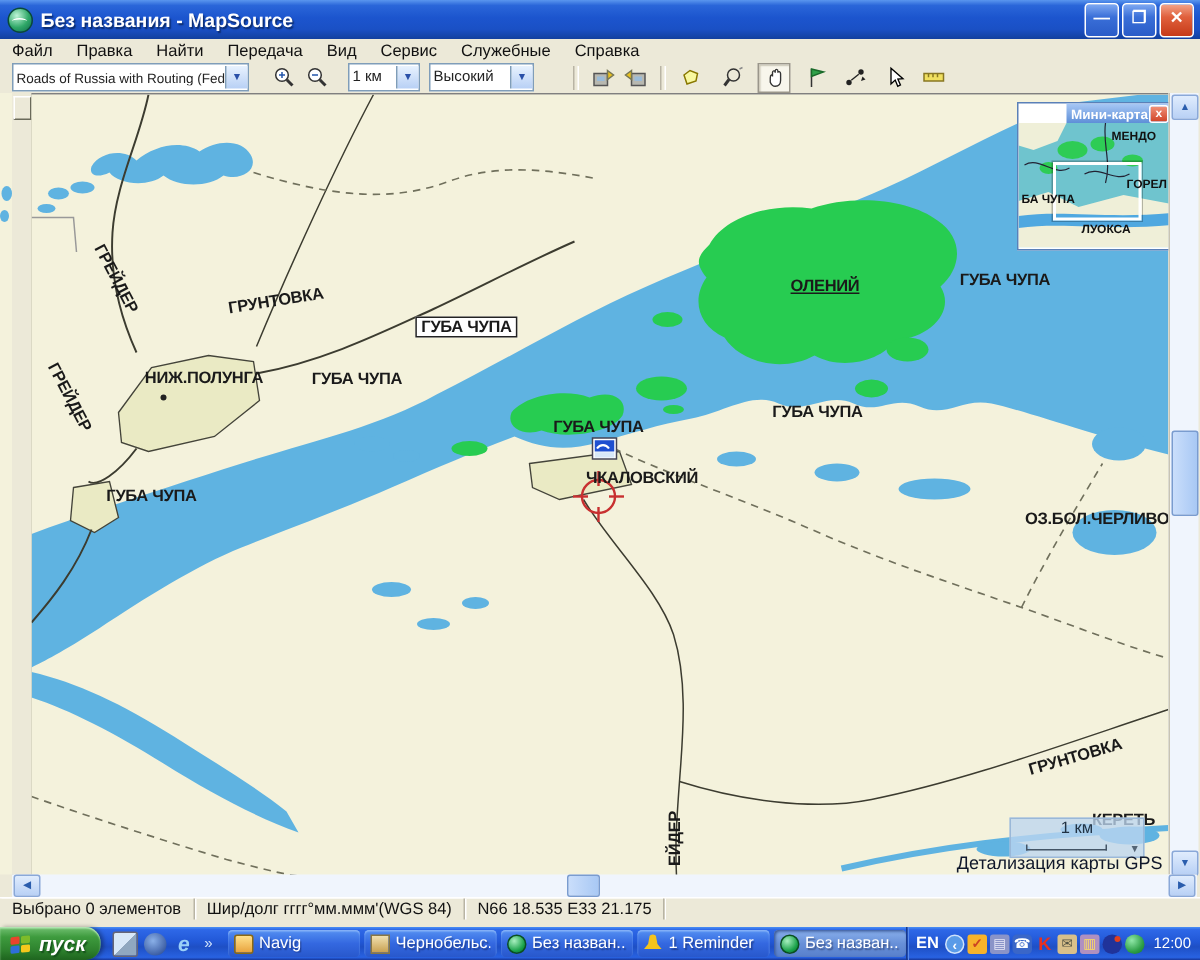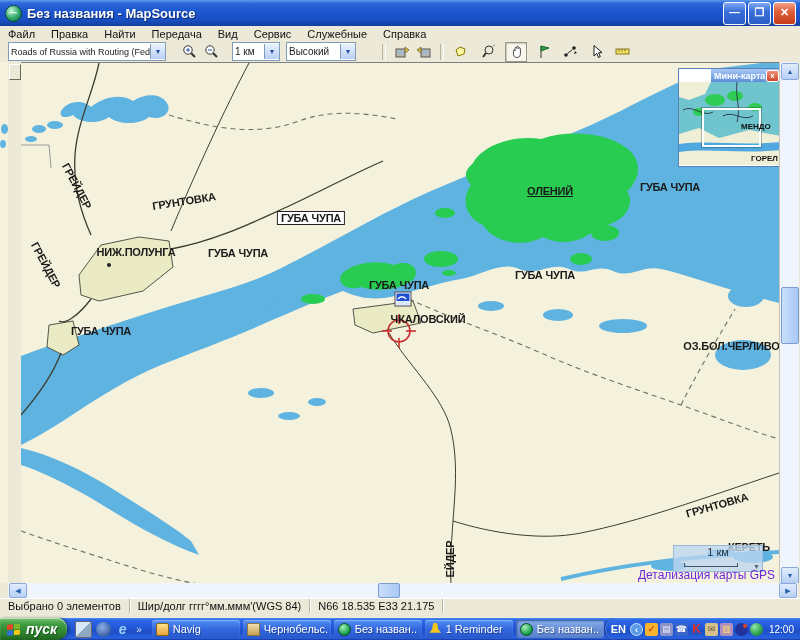--- a/index.html
+++ b/index.html
@@ -41,21 +41,21 @@
   .split-grip{position:absolute;left:1px;top:2px;width:10px;height:14px;background:#ECE9D8;
     border:1px solid;border-color:#fff #6a6a5a #6a6a5a #fff;}
   .map-canvas{position:absolute;left:21px;top:0;width:758px;height:521px;background:#F4F2DC;overflow:hidden;border-top:1px solid #808080;}
   .maplabel{position:absolute;font-size:11px;font-weight:bold;color:#1A1A1A;white-space:nowrap;letter-spacing:-0.2px;}
   .maplabel.boxed{background:#fff;border:1px solid #222;padding:0 3px;}
   .scalebox{position:absolute;left:652px;top:482px;width:88px;height:25px;background:rgba(188,214,240,0.78);
     border:1px solid #9AB8D8;font-size:11px;color:#234;text-align:center;}
   .scalebox .bar{position:absolute;left:10px;bottom:4px;width:52px;border-bottom:1px solid #456;
     border-left:1px solid #456;border-right:1px solid #456;height:3px;}
   .scalebox .dd{position:absolute;right:2px;bottom:1px;font-size:7px;color:#567;}
-  .detailnote{position:absolute;right:4px;bottom:2px;font-size:12px;color:#6d28d9;}
+  .detailnote{position:absolute;right:4px;bottom:2px;font-size:12px;color:#0f172a;}
   
   .minimap{position:absolute;left:678px;top:6px;width:102px;height:97px;border:1px solid #5A80B8;background:#fff;}
   .mini-title{height:13px;background:linear-gradient(180deg,#A8C8F5,#5E8FD8);color:#fff;font-size:9px;font-weight:bold;
     display:flex;align-items:center;padding-left:3px;margin-left:32px;}
   .mini-close{margin-left:auto;margin-right:2px;width:11px;height:10px;background:linear-gradient(180deg,#F09078,#D04428);
     border:1px solid #fff;border-radius:2px;color:#fff;font-size:8px;line-height:9px;text-align:center;font-weight:bold;}
   .mini-body{position:relative;width:102px;height:83px;overflow:hidden;}
   .minilabel{position:absolute;font-size:8px;font-weight:bold;color:#111;white-space:nowrap;}
   .view-rect{position:absolute;left:23px;top:26px;width:55px;height:35px;border:2px solid #fff;box-shadow:0 0 0 1px rgba(0,0,0,.25);}
   
@@ -85,21 +85,21 @@
   #task-buttons{display:flex;gap:3px;margin-left:10px;}
   .task-btn{width:88px;height:18px;border-radius:3px;display:flex;align-items:center;padding:0 4px;box-sizing:border-box;
     background:linear-gradient(180deg,#5490F2,#3468E0 50%,#2858CC);box-shadow:inset 0 1px 1px #88B4F8;color:#fff;font-size:11px;}
   .task-btn.active{background:linear-gradient(180deg,#8AB0EC,#6890D8 50%,#5880CC);box-shadow:inset 1px 1px 2px #3A5898;}
   .tb-ic{width:13px;height:13px;margin-right:4px;flex:none;box-sizing:border-box;}
   .tb-label{white-space:nowrap;overflow:hidden;text-shadow:1px 1px 1px rgba(0,0,30,.4);}
   .ic-folder{background:linear-gradient(#FFE08A,#E8A33D);border:1px solid #8A6914;border-radius:2px;}
   .ic-doc{background:linear-gradient(#F0E0B0,#C8A050);border:1px solid #887744;}
   .ic-mapsource{background:radial-gradient(circle at 35% 30%,#A8F0C0,#18A048 65%,#0A7030);border-radius:50%;border:1px solid #0A5020;}
   .ic-bell{background:#F4C41C;clip-path:polygon(50% 0,66% 10%,74% 52%,95% 78%,5% 78%,26% 52%,34% 10%);}
-  .tray{margin-left:auto;height:22px;display:flex;align-items:center;border-left:1px solid #1A3A8A;box-shadow:inset 1px 0 0 #5A8AE8;padding:0 6px;border-radius:11px;}
+  .tray{margin-left:auto;height:22px;display:flex;align-items:center;border-left:1px solid #1A3A8A;box-shadow:inset 1px 0 0 #5A8AE8;padding:0 6px;}
   .tray-lang{color:#fff;font-size:11px;font-weight:bold;margin-right:4px;}
   #tray-icons{display:flex;gap:2px;align-items:center;}
   .tray-ic{width:13px;height:13px;font-size:9px;line-height:13px;text-align:center;color:#fff;box-sizing:border-box;}
   .t-collapse-chevron{background:#5A9BE8;border:1px solid #CFE2FB;border-radius:50%;font-weight:bold;}
   .t-checklist{background:#F7B32B;color:#C42;font-weight:bold;border-radius:2px;}
   .t-computer{background:#8A94C8;color:#E8E8F8;border-radius:2px;}
   .t-dialer{background:#3A66C8;border-radius:3px;}
   .t-kaspersky{background:transparent;color:#E83020;font-weight:bold;font-size:12px;}
   .t-mail{background:#D8C08A;color:#554;border-radius:2px;}
   .t-display{background:#B090C0;color:#FFE060;border-radius:2px;}
@@ -357,21 +357,21 @@
           <path d="M0,0 L32,0 26,12 10,18 0,15 Z" fill="#EFEFD8"></path>
           <path d="M0,62 C30,58 60,64 102,60 L102,68 C60,72 30,66 0,70 Z" fill="#4FA8E0"></path>
           <ellipse cx="36" cy="18" rx="10" ry="6" fill="#2ECC55"></ellipse>
           <ellipse cx="56" cy="14" rx="8" ry="5" fill="#2ECC55"></ellipse>
           <ellipse cx="76" cy="25" rx="7" ry="4" fill="#2ECC55"></ellipse>
           <ellipse cx="20" cy="30" rx="6" ry="4" fill="#2ECC55"></ellipse>
           <path d="M4,28 C14,22 24,36 34,30 M44,34 C54,28 64,40 74,34" fill="none" stroke="#223" stroke-width="0.8"></path>
           <path d="M58,0 C56,14 62,26 58,40" fill="none" stroke="#223" stroke-width="0.8"></path>
         </svg>
         <div class="view-rect"></div>
-        <div id="mini-labels" style="position:absolute;left:0;top:0;width:102px;height:83px;margin-top:36px;">
+        <div id="mini-labels" style="position:absolute;left:0;top:0;width:102px;height:83px;">
             <div class="minilabel" style="left: 62px; top: 4px;">МЕНДО</div>
             <div class="minilabel" style="left: 72px; top: 36px;">ГОРЕЛ</div>
             <div class="minilabel" style="left: 2px; top: 46px;">БА ЧУПА</div>
             <div class="minilabel" style="left: 42px; top: 66px;">ЛУОКСА</div>
           </div>
       </div>
     </div>
 
     <div class="vscroll">
       <span class="sc-btn" style="left:1px;top:1px;width:16px;height:15px;line-height:15px;">▲</span>

